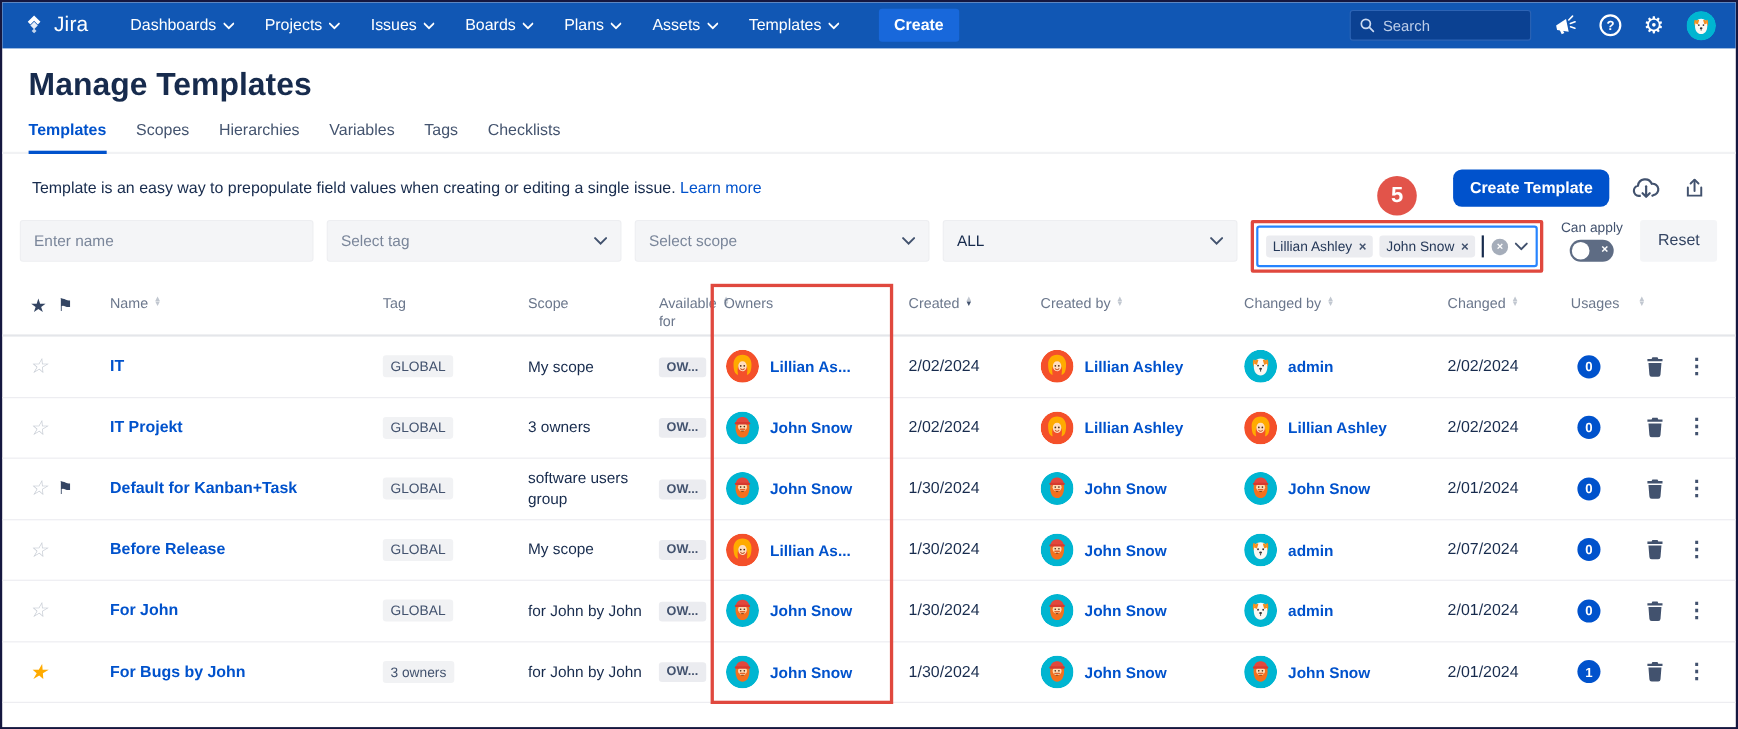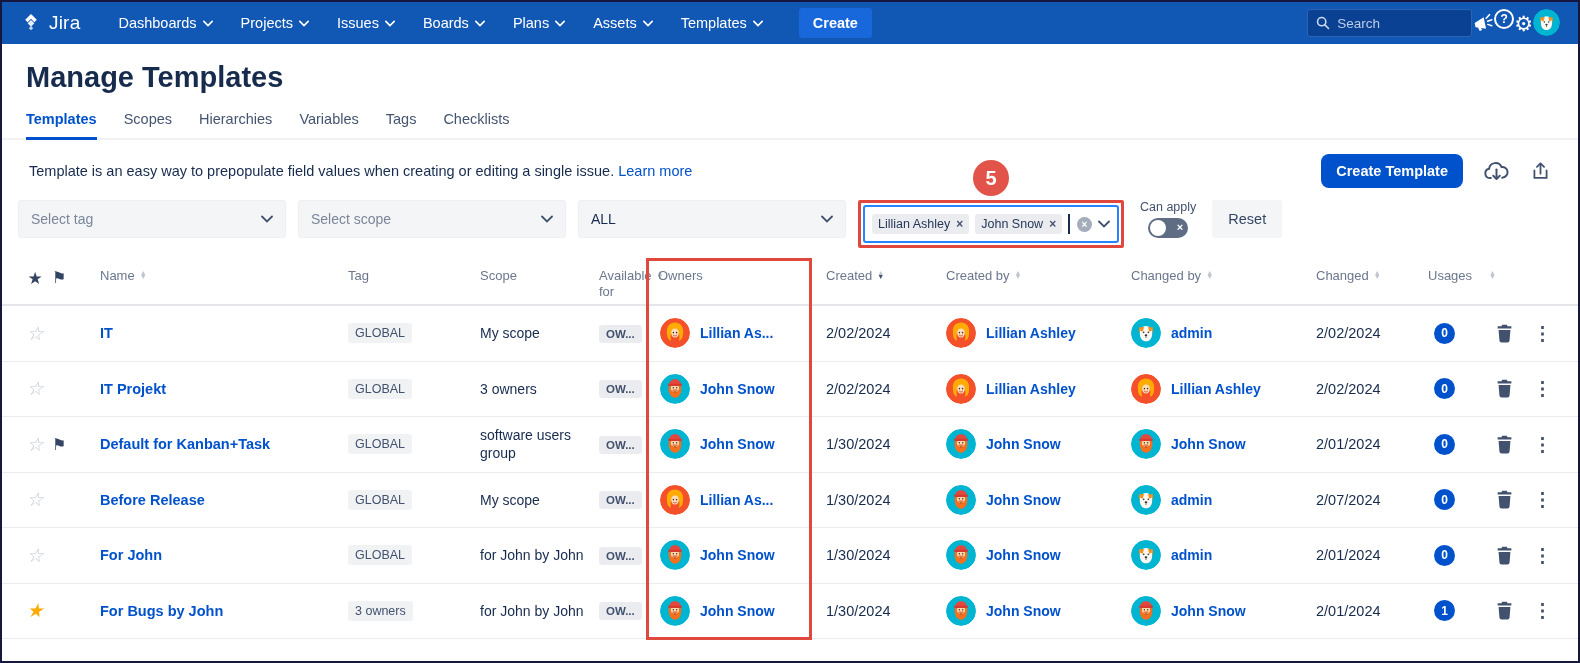--- a/index.html
+++ b/index.html
@@ -6,21 +6,21 @@
   html,body { width:1580px; height:663px; overflow:hidden; }
   body { font-family:"Liberation Sans", sans-serif; background:#fff; color:#172B4D; border:2px solid #15173f; }
 
   
   .topnav { height:42px; background:#1157B4; display:flex; align-items:center; padding:0 18px; gap:10px; }
   .brand { display:flex; align-items:center; gap:7px; margin-right:28px; cursor:pointer; }
   .brand-text { color:#fff; font-size:19px; font-weight:500; letter-spacing:.2px; }
   .nav-items { display:flex; list-style:none; gap:28px; align-items:center; }
   .nav-items li { color:#fff; font-size:14.5px; display:flex; align-items:center; gap:6px; cursor:pointer; white-space:nowrap; }
   .create-btn { margin-left:26px; background:#1868DB; color:#fff; border:none; border-radius:3px; font-size:14.5px; font-weight:700; padding:7px 14px; cursor:pointer; font-family:inherit; }
-  .nav-right { margin-left:auto; display:flex; }
+  .nav-right { margin-left:auto; display:flex; align-items:center; gap:20px; }
   .searchbox { background:#0B4192; border:1px solid #2d64b5; border-radius:3px; height:28px; width:165px; display:flex; align-items:center; padding:0 8px; gap:7px; }
   .searchbox input { background:transparent; border:none; outline:none; color:#D6E2F5; font-size:13.5px; width:110px; font-family:inherit; }
   .searchbox input::placeholder { color:#BCCDE8; }
   .nav-icon { color:#fff; display:inline-flex; align-items:center; justify-content:center; cursor:pointer; }
   .help-ic { width:20px; height:20px; border:2px solid #fff; border-radius:50%; font-size:12px; font-weight:700; }
   .gear-ic { font-size:21px; line-height:1; }
   .nav-avatar { width:27px; height:27px; border-radius:50%; overflow:hidden; cursor:pointer; }
 
   
   .page-head { padding:17px 24px 0; }
@@ -235,20 +235,21 @@
       <svg width="21" height="22" viewBox="0 0 20 20" fill="none" stroke="#42526E" stroke-width="1.7">
           <path d="M10 12.5V3" stroke-linecap="round"></path>
           <path d="M6.6 6L10 2.7 13.4 6" stroke-linecap="round" stroke-linejoin="round"></path>
           <path d="M4.2 9.5v7h11.6v-7" stroke-linecap="round"></path>
         </svg>
     </span>
   </div>
 </div>
 
 <div class="filter-row">
+  <input class="f-input" placeholder="Enter name" style="">
   <div class="f-select">
     <span>Select tag</span>
     <svg width="12" height="8" viewBox="0 0 12 8">
         <path d="M1 1.5l5 5 5-5" stroke="#42526E" stroke-width="1.8" fill="none" stroke-linecap="round"></path>
       </svg>
   </div>
   <div class="f-select">
     <span>Select scope</span>
     <svg width="12" height="8" viewBox="0 0 12 8">
         <path d="M1 1.5l5 5 5-5" stroke="#42526E" stroke-width="1.8" fill="none" stroke-linecap="round"></path>

